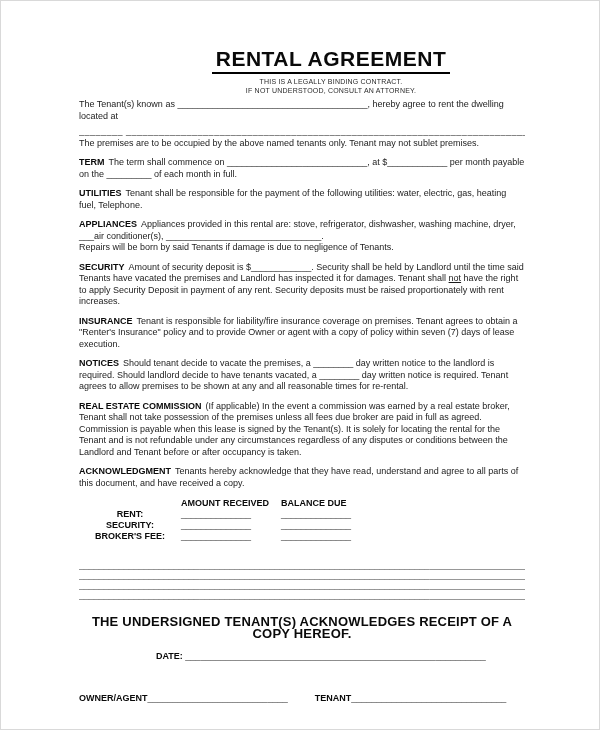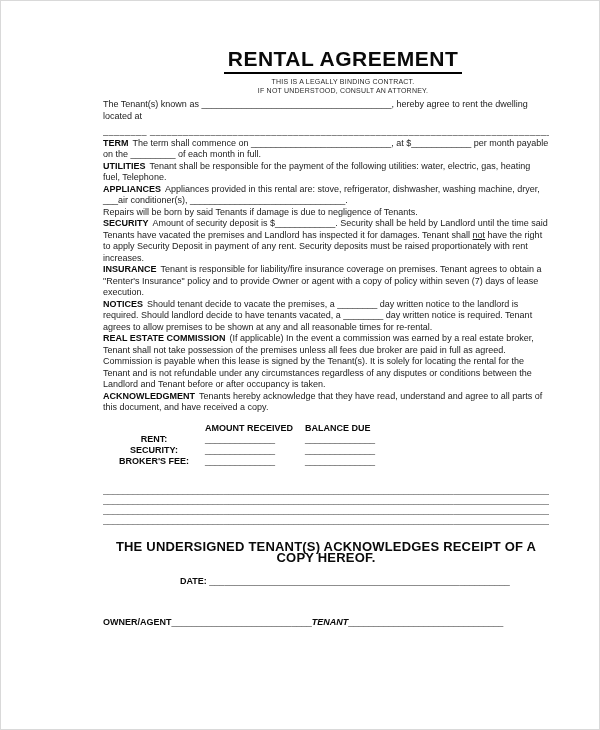--- a/index.html
+++ b/index.html
@@ -5,56 +5,55 @@
   html,body{margin:0;padding:0;background:#fff;}
   .page{
     position:relative;
     width:600px;height:730px;
     box-sizing:border-box;
     background:#ffffff;
     border:1px solid #d9d9d9;
     font-family:"Liberation Sans", sans-serif;
     color:#1c1c1c;
     overflow:hidden;
-    padding-left:24px;
   }
   .header{margin-top:46px;margin-left:62px;text-align:center;}
   .doc-title{
     display:inline-block;
     font-size:21px;font-weight:bold;letter-spacing:0.5px;
     border-bottom:2.5px solid #000;
     padding:0 4px 1px 4px;
     color:#0a0a0a;
   }
   .subtitle{font-size:7px;line-height:8.5px;margin-top:4px;color:#2a2a2a;letter-spacing:0.2px;}
   .content{
     margin-left:78px;width:446px;
     font-size:9px;line-height:11.5px;
   }
   .intro{margin-top:4px;}
   .nowrap{white-space:nowrap;overflow:hidden;}
   .blank-line{letter-spacing:0.5px;color:#333;}
-  .para{text-align:left;}
+  .para{margin-top:8px;text-align:left;}
   .para b{color:#0a0a0a;}
   .sec-label{font-weight:bold;margin-right:4px;color:#0a0a0a;}
   .pay-table{margin-top:9px;}
   .pt-row{display:flex;line-height:11px;}
   .pt-label{width:102px;font-weight:bold;color:#0a0a0a;text-align:center;}
   .pt-c1{width:100px;}
   .pt-c2{flex:1;}
   .pt-head .pt-c1,.pt-head .pt-c2{font-weight:bold;color:#0a0a0a;}
   .pt-row .fill{color:#444;}
   .notes{margin-top:18px;}
   .note-line{color:#555;line-height:10px;height:10px;}
   .undersigned{margin-top:16px;text-align:center;font-weight:bold;font-size:13px;letter-spacing:0.2px;color:#0a0a0a;}
   .date-row{margin-top:12px;margin-left:77px;}
   .date-row b{color:#0a0a0a;}
   .sig-row{margin-top:30px;}
   .sig-row b{color:#0a0a0a;}
-  .sig-gap{font-style:italic;}
+  .sig-gap{margin-left:27px;}
   .fill{color:#444;}
 </style>
 </head>
 <body>
 
 <div class="page">
 
   <div class="header">
     <span class="doc-title">RENTAL AGREEMENT</span>
     <div class="subtitle">
@@ -62,20 +61,21 @@
       <div>IF NOT UNDERSTOOD, CONSULT AN ATTORNEY.</div>
     </div>
   </div>
 
   <div class="content">
 
     <div class="intro">
       <div class="nowrap">The Tenant(s) known as ______________________________________, hereby agree to rent the dwelling</div>
       <div>located at</div>
       <div class="nowrap blank-line" style="margin-top:4px;">________ _____________________________________________________________________________________.</div>
+      <div>The premises are to be occupied by the above named tenants only. Tenant may not sublet premises.</div>
     </div>
 
     <div class="para">
       <b class="sec-label">TERM</b><span>The term shall commence on ____________________________, at $____________ per month payable on the _________ of each month in full.</span>
     </div>
 
 
     <div class="para">
       <b class="sec-label">UTILITIES</b><span>Tenant shall be responsible for the payment of the following utilities: water, electric, gas, heating fuel, Telephone.</span>
     </div>

